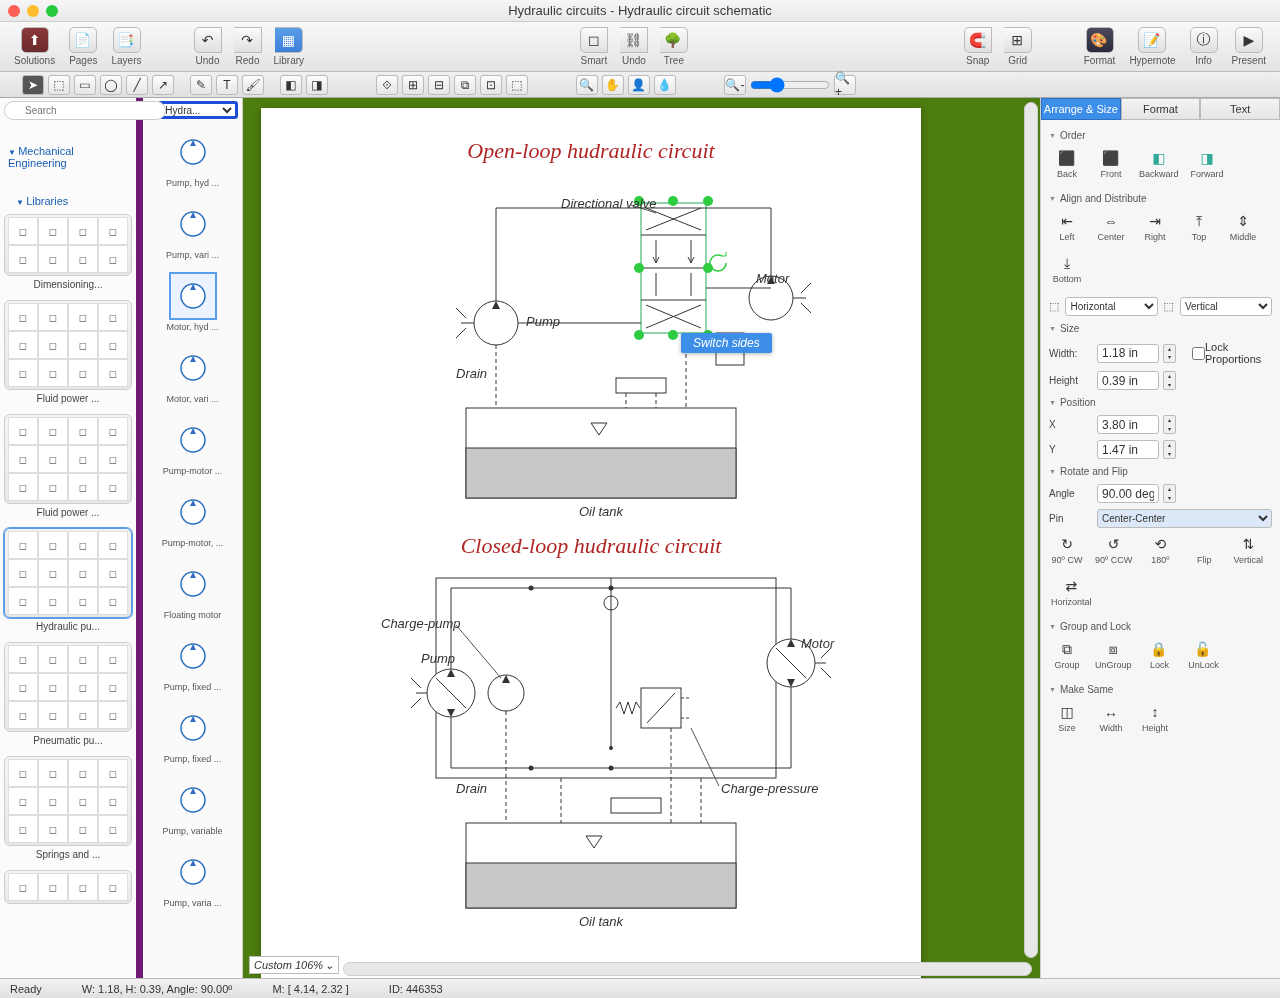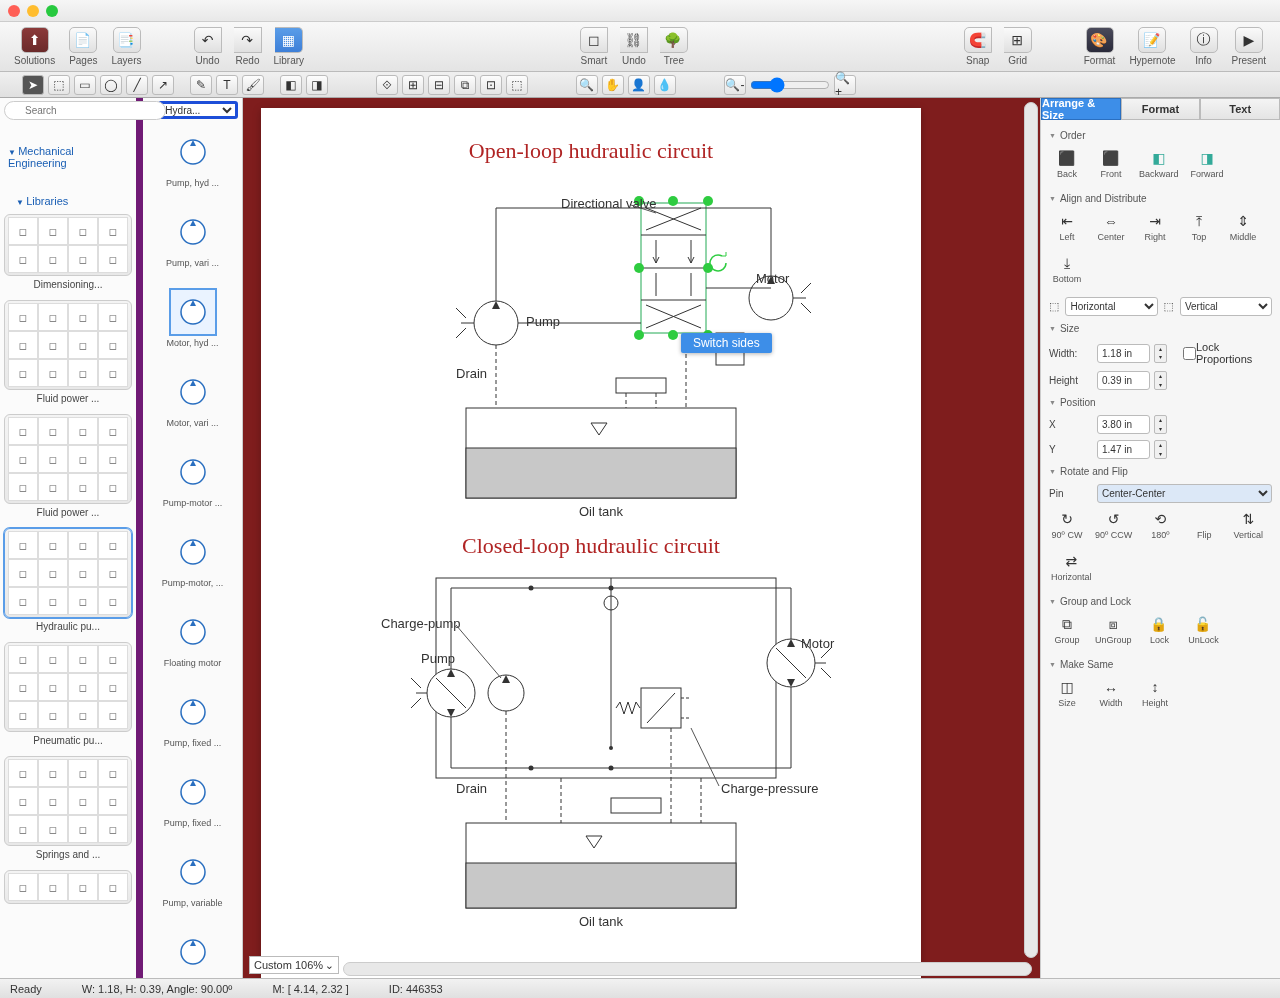--- a/index.html
+++ b/index.html
@@ -34,65 +34,66 @@
 .tree-hdr::before { content:"▼ "; font-size:8px; }
 .lib-scroll { flex:1; overflow-y:auto; padding:4px; }
 .lib-group { margin-bottom:10px; }
 .lib-grid { display:grid; grid-template-columns:repeat(4,30px); gap:0; justify-content:center; background:linear-gradient(#f4f4f4,#e8e8e8); border:1px solid #ccc; border-radius:6px; padding:2px; }
 .lib-cell { width:30px; height:28px; border:1px solid #ddd; background:#fff; display:flex; align-items:center; justify-content:center; font-size:10px; color:#666; }
 .lib-title { text-align:center; font-size:10px; color:#444; margin-top:3px; }
 .lib-group.sel .lib-grid { border-color:#5a9de8; box-shadow:0 0 0 1px #5a9de8; }
 .shapes-panel { width:100px; background:#fafafa; border-right:1px solid #ccc; display:flex; flex-direction:column; }
 .shapes-hdr { height:24px; display:flex; align-items:center; padding:0 4px; gap:2px; }
 .shapes-hdr select { flex:1; height:18px; font-size:10px; border:3px solid #1d4ed8; border-radius:3px; background:#fff; }
-.shapes-scroll { flex:1; overflow-y:auto; display:flex; flex-direction:column; align-items:center; gap:20px; padding:6px 4px; }
+.shapes-scroll { flex:1; overflow-y:auto; display:flex; flex-direction:column; align-items:center; gap:12px; padding:6px 4px; }
 .shape-item { width:56px; display:flex; flex-direction:column; align-items:center; gap:2px; }
 .shape-ico { width:48px; height:48px; display:flex; align-items:center; justify-content:center; border:1px solid transparent; }
 .shape-ico.sel { border:2px solid #5a9de8; background:#eaf3ff; }
 .shape-ico svg { width:40px; height:40px; }
 .shape-lbl { font-size:9px; color:#555; text-align:center; white-space:nowrap; overflow:hidden; text-overflow:ellipsis; width:70px; }
-.canvas-wrap { flex:1; background:#7f1d1d; position:relative; overflow:hidden; }
+.canvas-wrap { flex:1; background:#4d7c0f; position:relative; overflow:hidden;font-style:italic; }
 .canvas-page { position:absolute; left:18px; top:10px; width:660px; height:920px; background:#fff; box-shadow:0 2px 8px rgba(0,0,0,.25); }
 .canvas-page svg { width:100%; height:100%; }
 .diag-title { fill:#b02424; font-size:22px; font-family:serif; }
 .diag-lbl { fill:#333; font-size:13px; }
 .tooltip { position:absolute; background:#3d8ee8; color:#fff; padding:3px 12px; font-size:12px; border-radius:2px; box-shadow:0 1px 4px rgba(0,0,0,.3); }
 .right-panel { width:240px; background:#f6f6f6; border-left:1px solid #ccc; display:flex; flex-direction:column; }
-.tabs { display:flex; height:22px;font-weight:bold; }
+.tabs { display:flex; height:22px; }
 .tab { flex:1; display:flex; align-items:center; justify-content:center; border:1px solid #bbb; background:linear-gradient(#f4f4f4,#e4e4e4); font-size:11px; cursor:pointer; }
 .tab.active { background:#3d8ee8; color:#fff; border-color:#2a6fc0; }
 .insp { padding:6px 8px; overflow-y:auto; flex:1; }
 .sect-hdr { font-size:10px; color:#555; padding:4px 0; cursor:pointer; display:flex; align-items:center; gap:4px; }
 .sect-hdr::before { content:"▼"; font-size:7px; color:#888; }
 .btn-row { display:flex; gap:12px; padding:4px 2px 10px; flex-wrap:wrap; }
 .insp-btn { display:flex; flex-direction:column; align-items:center; gap:2px; cursor:pointer; min-width:32px; }
 .insp-btn .gic { width:20px; height:18px; display:flex; align-items:center; justify-content:center; font-size:14px; }
 .insp-btn .glbl { font-size:9px; color:#555; }
 .field-row { display:flex; align-items:center; gap:6px; padding:3px 0; }
 .field-row label { width:42px; font-size:10px; color:#444; }
-.field-row input[type=text] { width:53px; height:19px; border:1px solid #bbb; border-radius:3px; padding:0 4px; font-size:10px; background:#fff; }
+.field-row input[type=text] { width:62px; height:19px; border:1px solid #bbb; border-radius:3px; padding:0 4px; font-size:12px; background:#fff; }
 .field-row select { height:19px; border:1px solid #bbb; border-radius:3px; font-size:10px; flex:1; background:#fff; }
 .chk { display:flex; align-items:center; font-size:10px; }
 .stepper { display:inline-flex; flex-direction:column; width:13px; height:19px; border:1px solid #bbb; border-radius:2px; background:#f0f0f0; margin-left:-2px; }
 .stepper span { flex:1; display:flex; align-items:center; justify-content:center; font-size:6px; line-height:1; cursor:pointer; }
 .statusbar { height:20px; background:linear-gradient(#f2f2f2,#e0e0e0); border-top:1px solid #bbb; display:flex; align-items:center; padding:0 10px; font-size:10px; color:#555; gap:40px; }
 .zoom-box { position:absolute; left:6px; bottom:4px; width:90px; height:18px; border:1px solid #bbb; background:#fff; font-size:10px; display:flex; align-items:center; padding:0 4px; }
 .green-handle { fill:#2ecc40; }
 .scroll-h { position:absolute; bottom:2px; left:100px; right:8px; height:14px; background:#e8e8e8; border:1px solid #ccc; border-radius:7px; }
 .scroll-v { position:absolute; top:4px; right:2px; bottom:20px; width:14px; background:#e8e8e8; border:1px solid #ccc; border-radius:7px; }
 </style>
 </head>
 <body>
 
 <div class="titlebar">
   <div class="traffic">
     <span class="tl-close"></span>
     <span class="tl-min"></span>
     <span class="tl-max"></span>
   </div>
+  <div class="title">Hydraulic circuits - Hydraulic circuit schematic</div>
 </div>
 
 <div class="toolbar">
   <div class="tb-group">
     <div class="tb-btn">
         <div class="ico" style="background:linear-gradient(#8b3a3a,#6b2a2a);color:#fff">⬆</div>
         <div class="lbl">Solutions</div>
       </div>
     <div class="tb-btn">
         <div class="ico">📄</div>
@@ -638,20 +639,28 @@
       <div class="field-row">
           <label>Y</label>
           <input type="text" value="1.47 in" style="">
           <div class="stepper">
             <span>▴</span>
             <span>▾</span>
           </div>
         </div>
       <div class="sect-hdr">Rotate and Flip</div>
       <div class="field-row">
+          <label>Angle</label>
+          <input type="text" value="90.00 deg" style="">
+          <div class="stepper">
+            <span>▴</span>
+            <span>▾</span>
+          </div>
+        </div>
+      <div class="field-row">
           <label>Pin</label>
           <select style="background:#dce8f7"><option>Center-Center</option></select>
         </div>
       <div class="btn-row">
         <div class="insp-btn">
             <div class="gic">↻</div>
             <div class="glbl">90º CW</div>
           </div>
         <div class="insp-btn">
             <div class="gic">↺</div>

